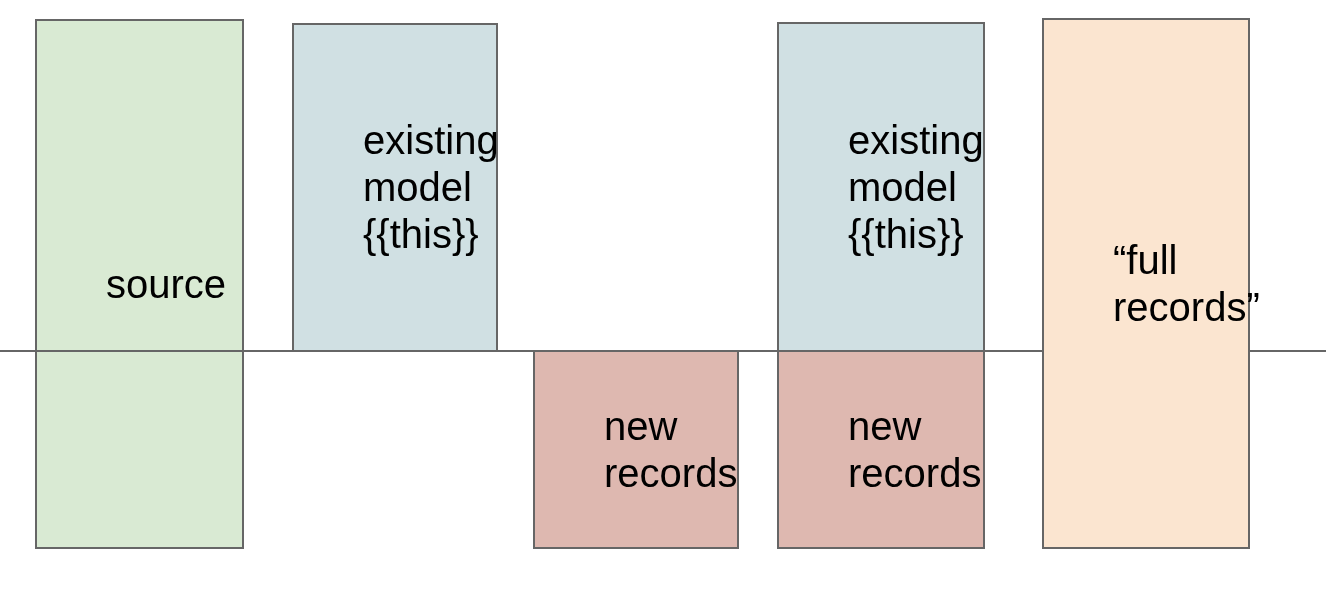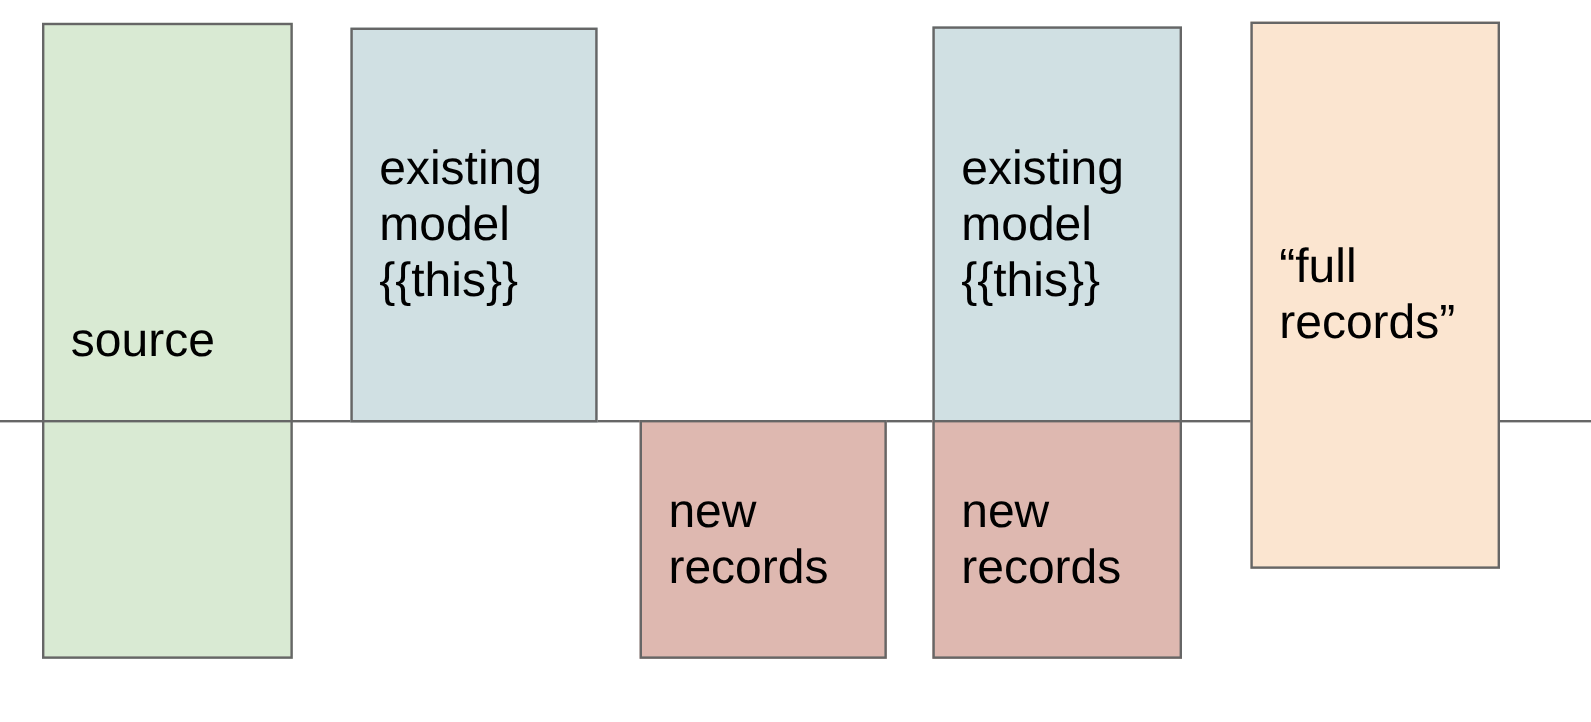--- a/index.html
+++ b/index.html
@@ -31,28 +31,29 @@
     display: flex;
     align-items: center;
   }
   .box-label {
     padding-left: 22px;
     padding-right: 6px;
     font-size: 40px;
     line-height: 47px;
     color: #000000;
     letter-spacing: 0px;
+    margin-left: 47px;
   }
   
   .box-source        { left: 35px;   top: 19px;  width: 209px; height: 530px; z-index: 1; }
   .box-existing-1    { left: 292px;  top: 23px;  width: 206px; height: 329px; z-index: 3; }
   .box-new-1         { left: 533px;  top: 350px; width: 206px; height: 199px; z-index: 3; }
   .box-existing-2    { left: 777px;  top: 22px;  width: 208px; height: 330px; z-index: 3; }
   .box-new-2         { left: 777px;  top: 350px; width: 208px; height: 199px; z-index: 3; }
-  .box-full-refresh  { left: 1042px; top: 18px;  width: 208px; height: 456px; z-index: 3; }
+  .box-full-refresh  { left: 1042px; top: 18px;  width: 208px; height: 531px; z-index: 3; }
 </style>
 </head>
 <body>
 
 <div class="canvas">
 
   <div class="divider-line" style="background: rgb(102, 102, 102);"></div>
 
   <div class="box box-source" style="background: rgb(217, 234, 211);">
     <div class="box-label">

